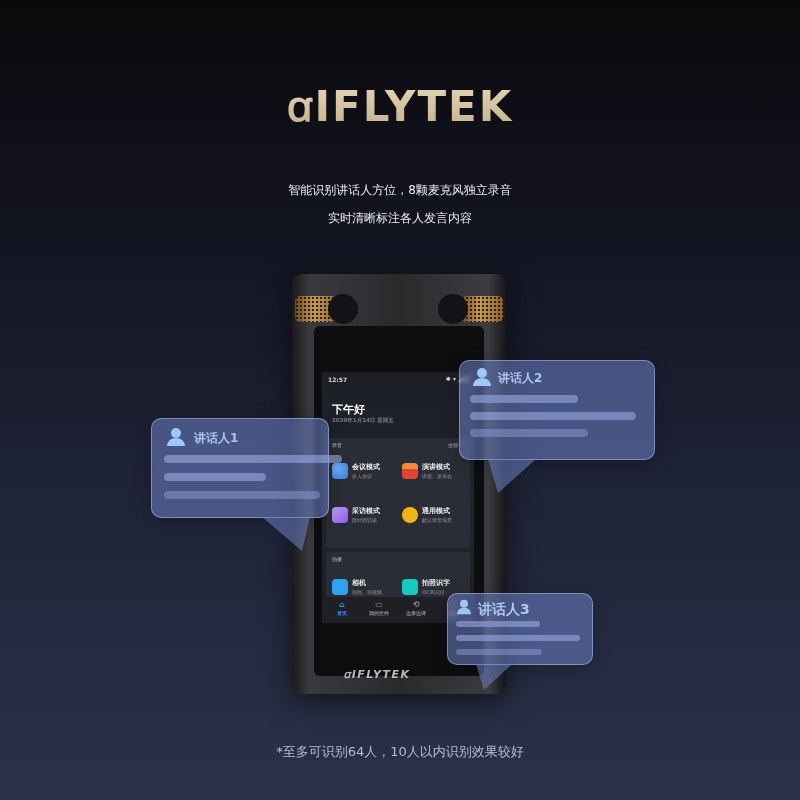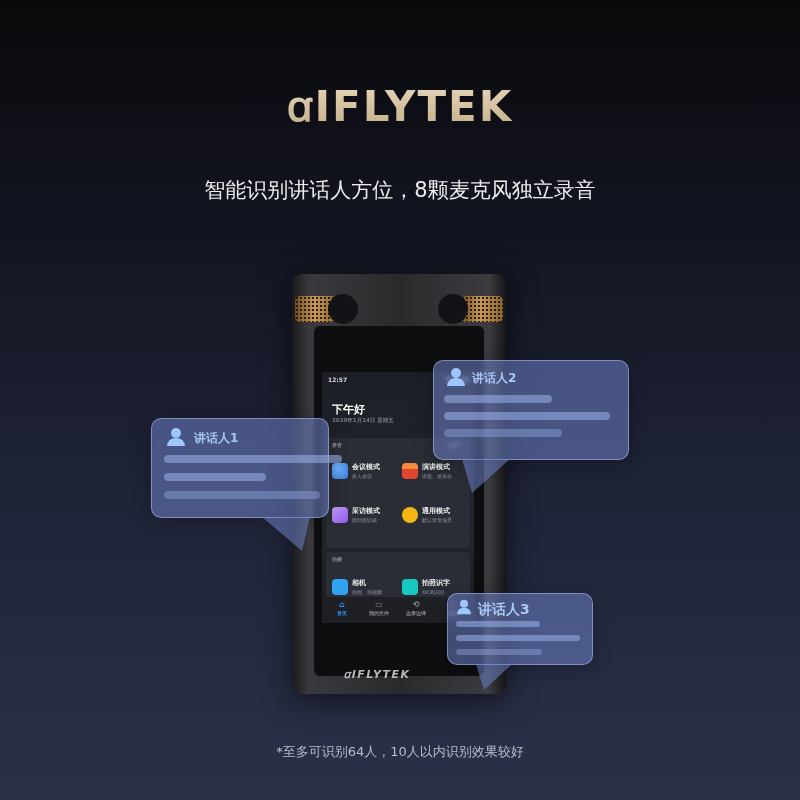--- a/index.html
+++ b/index.html
@@ -12,21 +12,21 @@
   }
   .headline {
     position: absolute; left: 0; top: 82px; width: 800px;
     text-align: center; font-weight: bold; font-size: 42px; line-height: 50px;
     color: #d9c8a8; letter-spacing: 2px;
     background: linear-gradient(180deg, #e6d6b8 0%, #c2ad88 100%);
     -webkit-background-clip: text; background-clip: text; -webkit-text-fill-color: transparent;
   }
   .subline {
     position: absolute; left: 0; top: 176px; width: 800px;
-    text-align: center; font-size: 21px; line-height: 28px; color: #eeeeee;
+    text-align: center; font-size: 12px; line-height: 28px; color: #eeeeee;
   }
   .footnote {
     position: absolute; left: 0; top: 743px; width: 800px;
     text-align: center; font-size: 13px; color: #b9bccb;
   }
 
   
   .device {
     position: absolute; left: 292px; top: 274px; width: 214px; height: 420px;
     border-radius: 10px;
@@ -100,32 +100,33 @@
   .bubble .avatar {
     position: absolute; width: 20px; height: 20px;
   }
   .bubble .name {
     position: absolute; font-weight: bold; color: #a9c8f5; font-size: 12px;
   }
   .bubble .bar {
     position: absolute; height: 8px; border-radius: 4px; background: rgba(150, 170, 225, 0.6);
   }
   .b1 { left: 151px; top: 418px; width: 178px; height: 100px; }
-  .b2 { left: 433px; top: 360px; width: 196px; height: 100px; }
+  .b2 { left: 459px; top: 360px; width: 196px; height: 100px; }
   .b3 { left: 447px; top: 593px; width: 146px; height: 72px; }
 </style>
 </head>
 <body>
 
 <div class="headline">
   <div>ꭤIFLYTEK</div>
 </div>
 
 <div class="subline">
   <div>智能识别讲话人方位，8颗麦克风独立录音</div>
+  <div>实时清晰标注各人发言内容</div>
 </div>
 
 <div class="device">
   <div class="mic left"></div>
   <div class="mic-slot left"></div>
   <div class="mic right"></div>
   <div class="mic-slot right"></div>
   <div class="screen-bezel"></div>
 
   <div class="screen">

